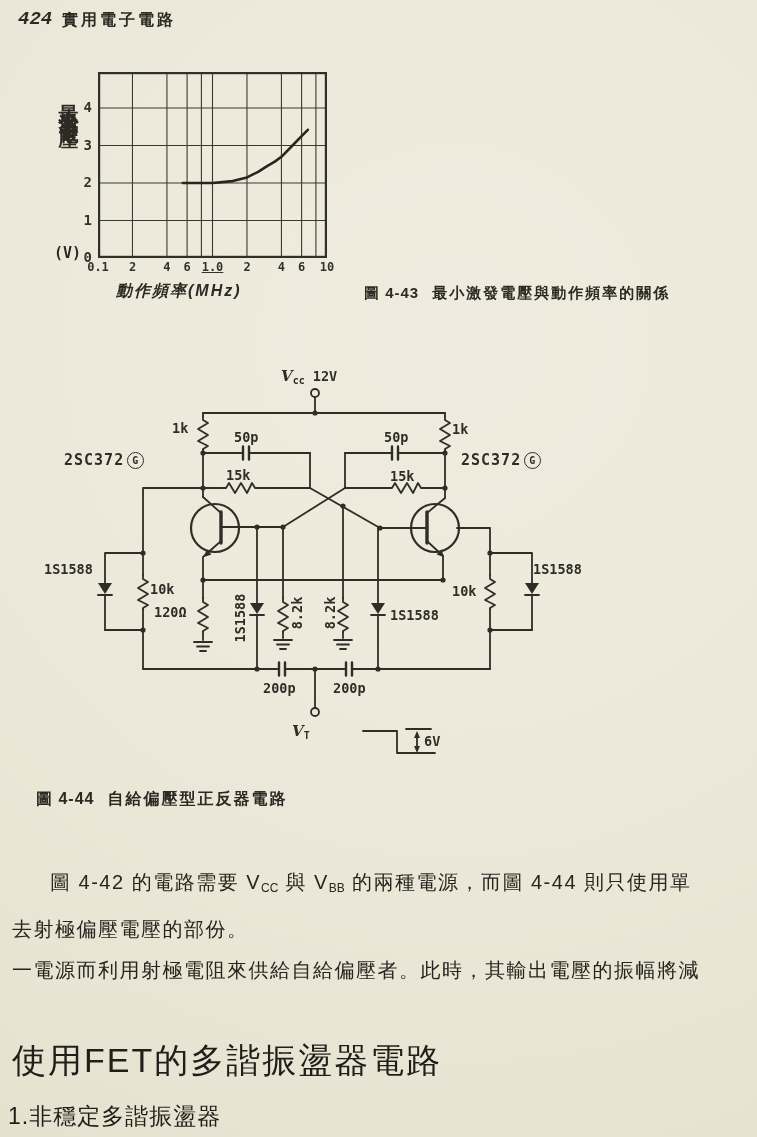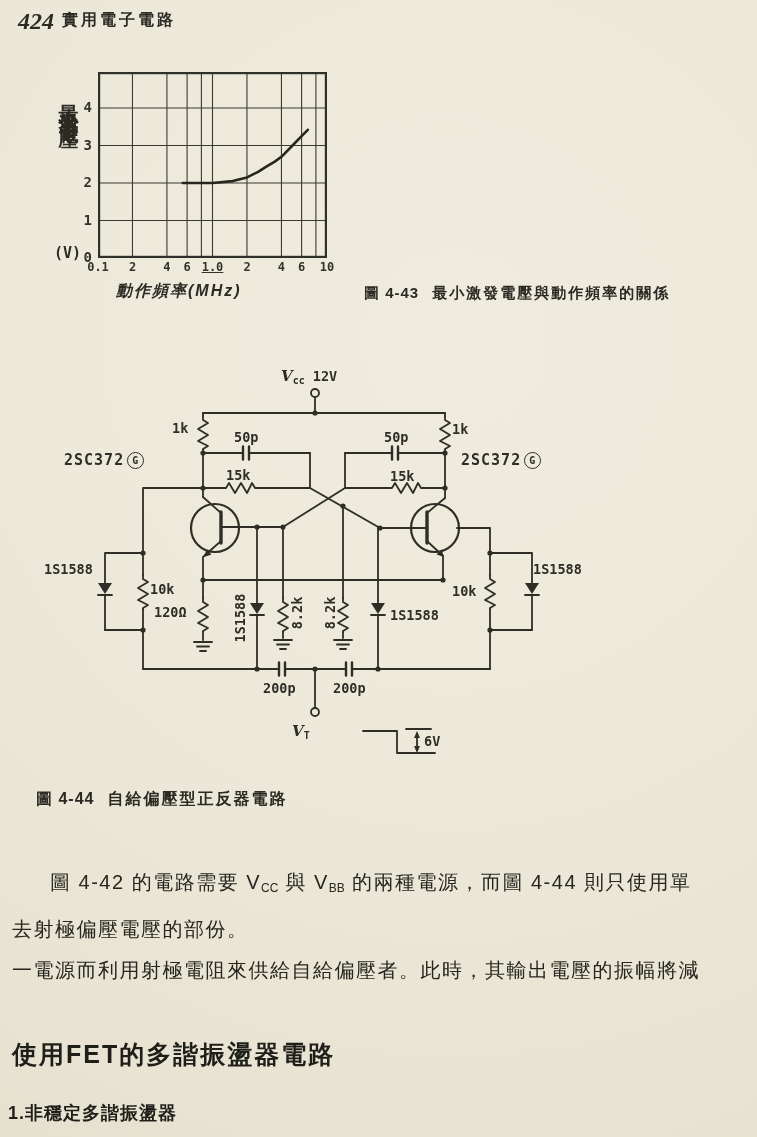--- a/index.html
+++ b/index.html
@@ -2,21 +2,21 @@
 <html><head>
 <meta charset="utf-8">
 <style>
   html,body{margin:0;padding:0;}
   .page{position:relative;width:757px;height:1137px;overflow:hidden;
     background:#ece8d9;
     background-image:radial-gradient(circle at 60% 30%, #efecdf 0%, #ece8d9 55%, #e6e1cf 100%);
     font-family:"Liberation Sans", sans-serif;color:#2b2b24;}
   .abs{position:absolute;}
   
-  .pageno{font-family:Liberation Serif, serif;font-style:italic;font-weight:bold;font-size:24px;}
+  .pageno{font-family:Liberation Mono, monospace;font-style:italic;font-weight:bold;font-size:19px;}
   .booktitle{font-size:16px;letter-spacing:3px;font-weight:600;}
   
   .chart-svg line{stroke:#3a3a31;stroke-width:1.1;}
   .chart-svg .border{fill:none;stroke:#30302a;stroke-width:2.4;}
   .chart-svg polyline{fill:none;stroke:#26261f;stroke-width:2.6;stroke-linecap:round;stroke-linejoin:round;}
   .xticks span{position:absolute;transform:translateX(-50%);font-size:12px;font-weight:600;color:#33332b;font-family:"DejaVu Sans Mono", monospace;}
   .yticks span{position:absolute;right:0;font-size:14px;font-weight:600;color:#33332b;font-family:"DejaVu Sans Mono", monospace;}
   .ylab{writing-mode:vertical-rl;text-orientation:upright;font-size:20px;letter-spacing:5px;font-weight:600;}
   .xlab{font-size:16px;letter-spacing:2px;font-weight:600;}
   .cap{font-size:15px;font-weight:600;letter-spacing:1px;}
@@ -34,22 +34,22 @@
   .circG{display:inline-block;width:15px;height:15px;border:1.4px solid #2e2e27;border-radius:50%;
      font-size:10px;line-height:15px;text-align:center;margin-left:3px;vertical-align:1px;font-weight:700;}
   .sub{font-size:10px;vertical-align:-3px;}
   .vital{font-family:"DejaVu Serif", serif;font-style:italic;}
   
   .para{font-size:20px;line-height:41px;letter-spacing:1.5px;color:#26261f;}
   .para .ln{white-space:nowrap;}
   .para .ind{padding-left:38px;}
   .para .sub{font-size:12px;vertical-align:-3px;letter-spacing:0;}
   
-  .h1{font-size:25px;font-weight:bold;letter-spacing:2px;color:#1f1f19;}
-  .h2{font-size:18px;font-weight:700;letter-spacing:1px;color:#1f1f19;}
+  .h1{font-size:34px;font-weight:normal;letter-spacing:2px;color:#1f1f19;}
+  .h2{font-size:23px;font-weight:400;letter-spacing:1px;color:#1f1f19;}
 </style>
 </head>
 <body>
 
 <div class="page">
 
   <div class="abs pageno" style="left:18px;top:8px;">424</div>
   <div class="abs booktitle" style="left:62px;top:10px;">實用電子電路</div>
 
   <svg class="abs chart-svg" style="left:98px;top:72px;" width="229" height="186" viewBox="0 0 229 186">

